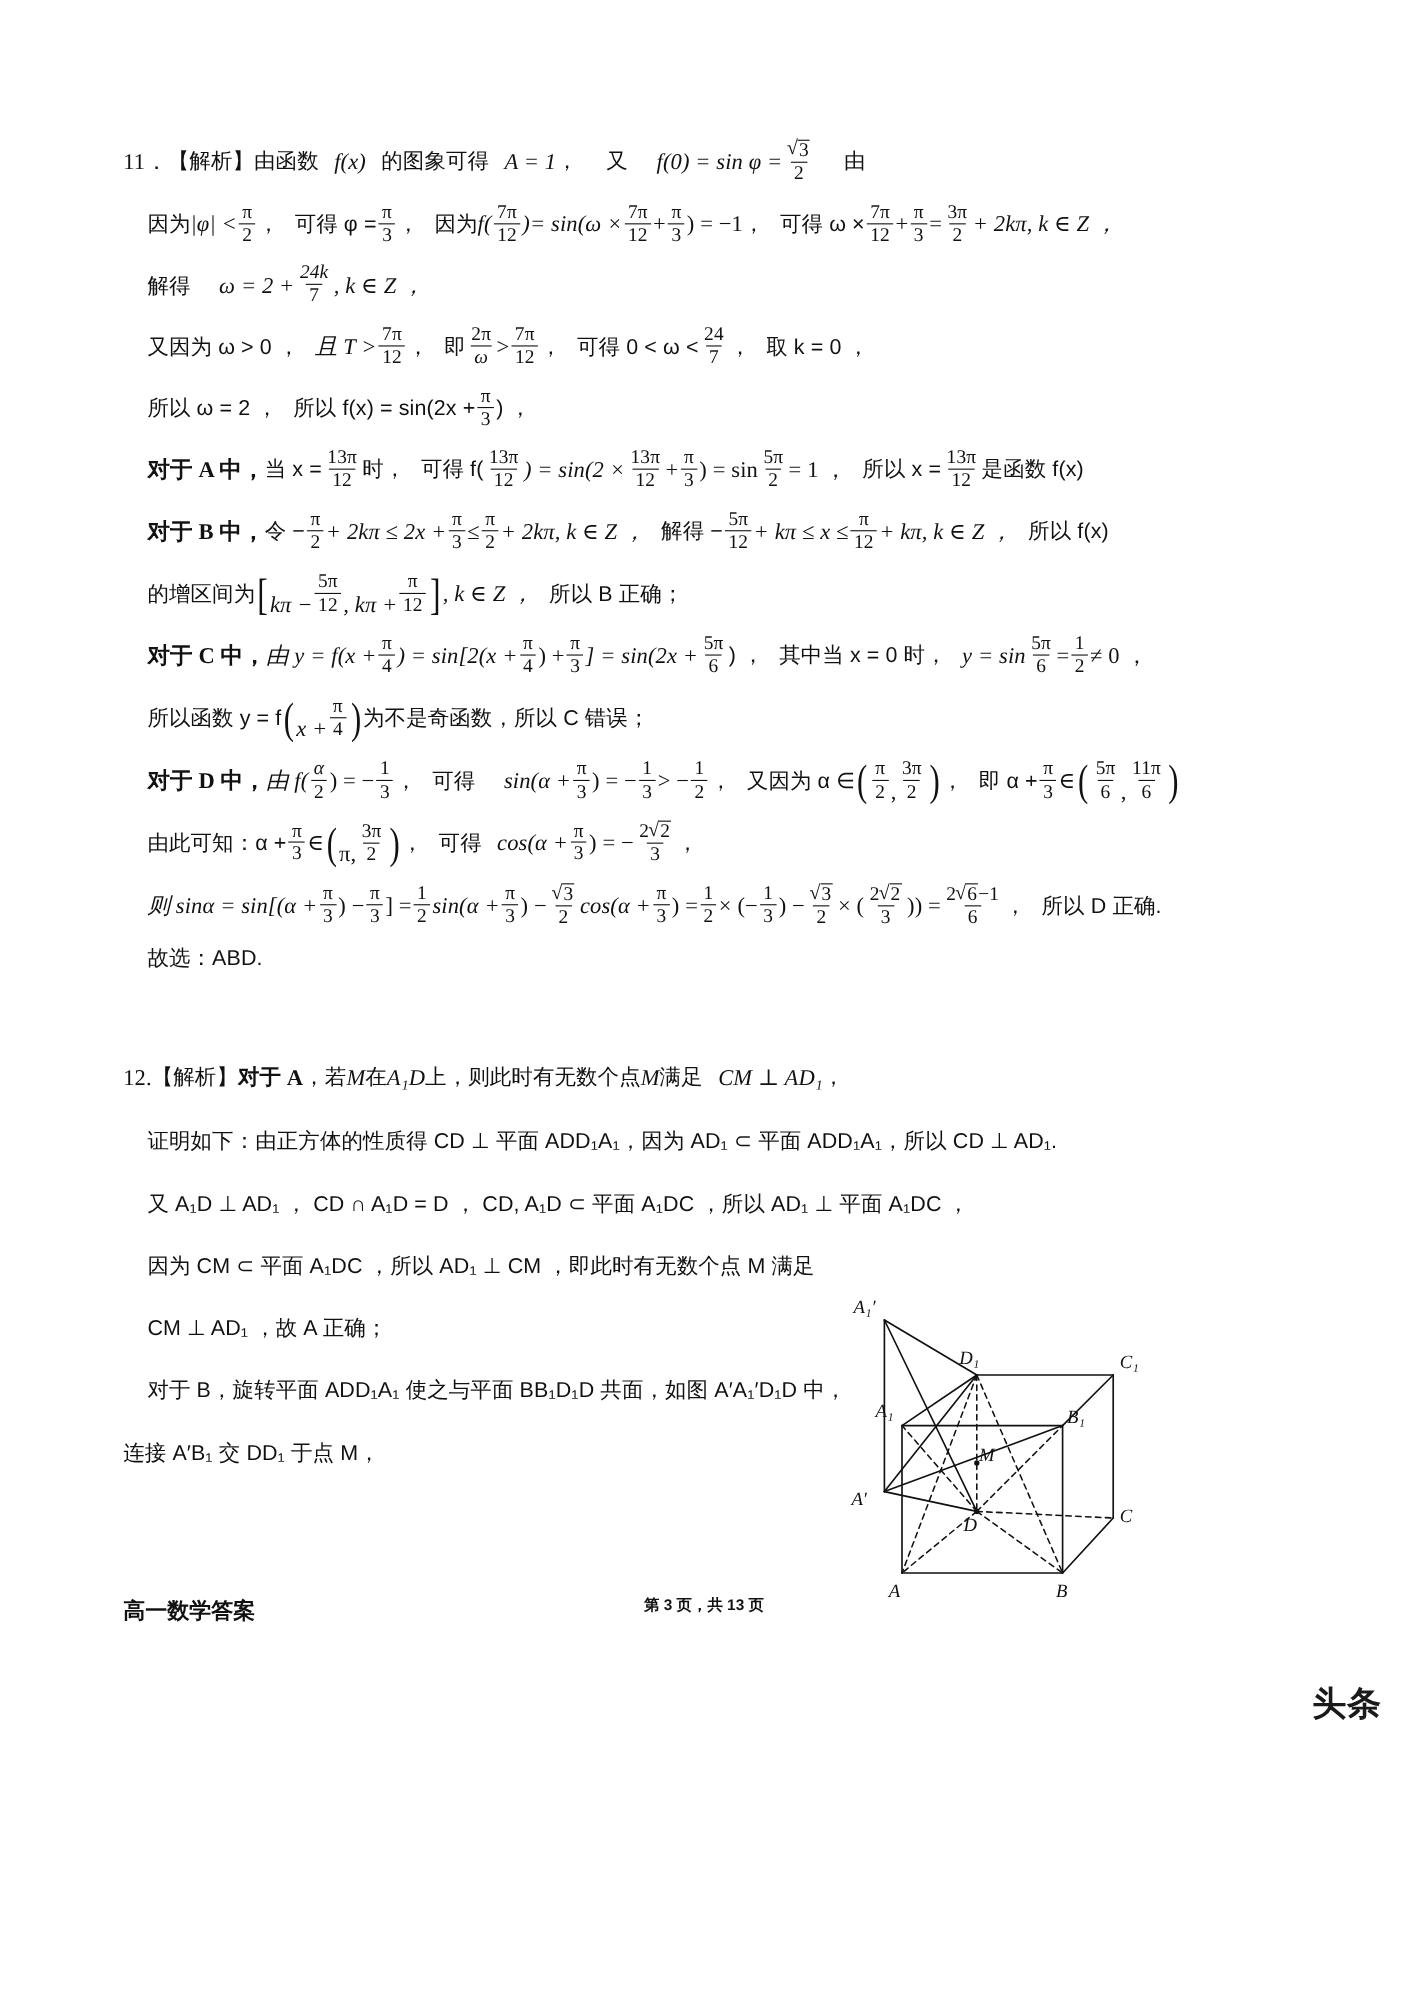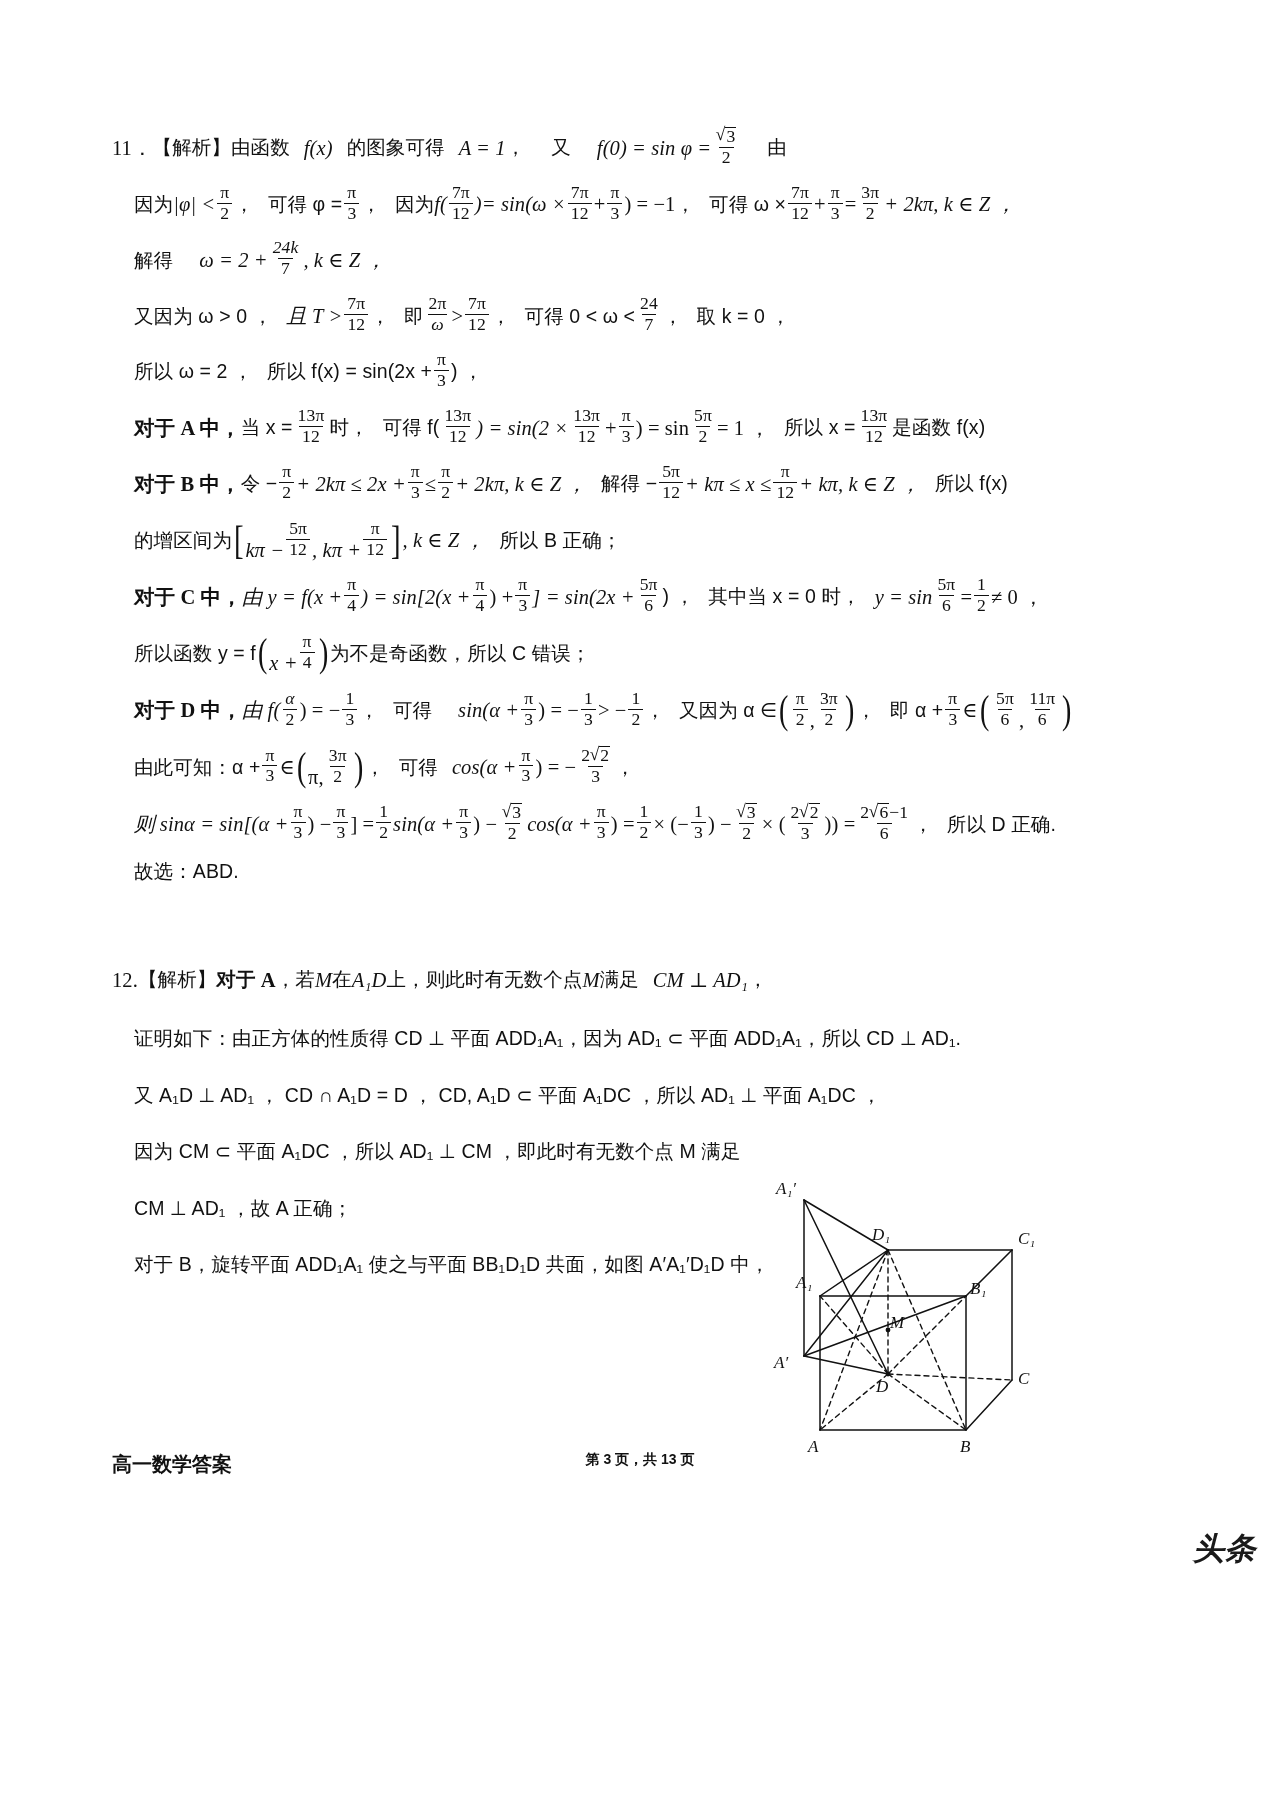--- a/index.html
+++ b/index.html
@@ -78,21 +78,21 @@
     font-family:"Liberation Sans","DejaVu Sans",sans-serif;
     font-weight:bold; font-size:20px; color:#111;
   }
   .footer-center {
     position:absolute; left:0; top:1451px; width:1280px; text-align:center;
     font-family:"Liberation Sans","DejaVu Sans",sans-serif;
     font-weight:bold; font-size:14px; color:#111;
   }
   .watermark {
     position:absolute; right:24px; top:1528px;
-    display:flex; align-items:center; gap:14px;font-style:italic;
+    display:flex; align-items:center; gap:14px;
   }
   .wm-text {
     font-family:"Liberation Sans","DejaVu Sans",sans-serif;
     font-weight:bold; font-size:31px; color:#1a1a1a; letter-spacing:0.5px;
   }
   .wm-brand {
     font-family:"Liberation Sans","DejaVu Sans",sans-serif;
     font-weight:bold; font-size:31px; color:#1a1a1a; letter-spacing:1px;
   }
 
@@ -603,20 +603,23 @@
     </div>
 
     <div class="lnbox line indent" style="margin-bottom:36px;">
       <span class="cn">CM ⊥ AD₁ ，故 A 正确；</span>
     </div>
 
     <div class="lnbox line indent" style="margin-bottom:36px;">
       <span class="cn">对于 B，旋转平面 ADD₁A₁ 使之与平面 BB₁D₁D 共面，如图 A′A₁′D₁D 中，</span>
     </div>
 
+    <div class="lnbox line">
+      <span class="cn">连接 A′B₁ 交 DD₁ 于点 M，</span>
+    </div>
 
   </div>
 
   <div class="fig">
     <svg width="310" height="290" viewBox="0 0 310 290" xmlns="http://www.w3.org/2000/svg">
       <g stroke="#111" fill="none" stroke-width="1.5" stroke-linecap="round">
 
         <line x1="44" y1="22" x2="44" y2="178"></line>
         <line x1="44" y1="22" x2="128" y2="72"></line>
         <line x1="44" y1="178" x2="128" y2="72"></line>

